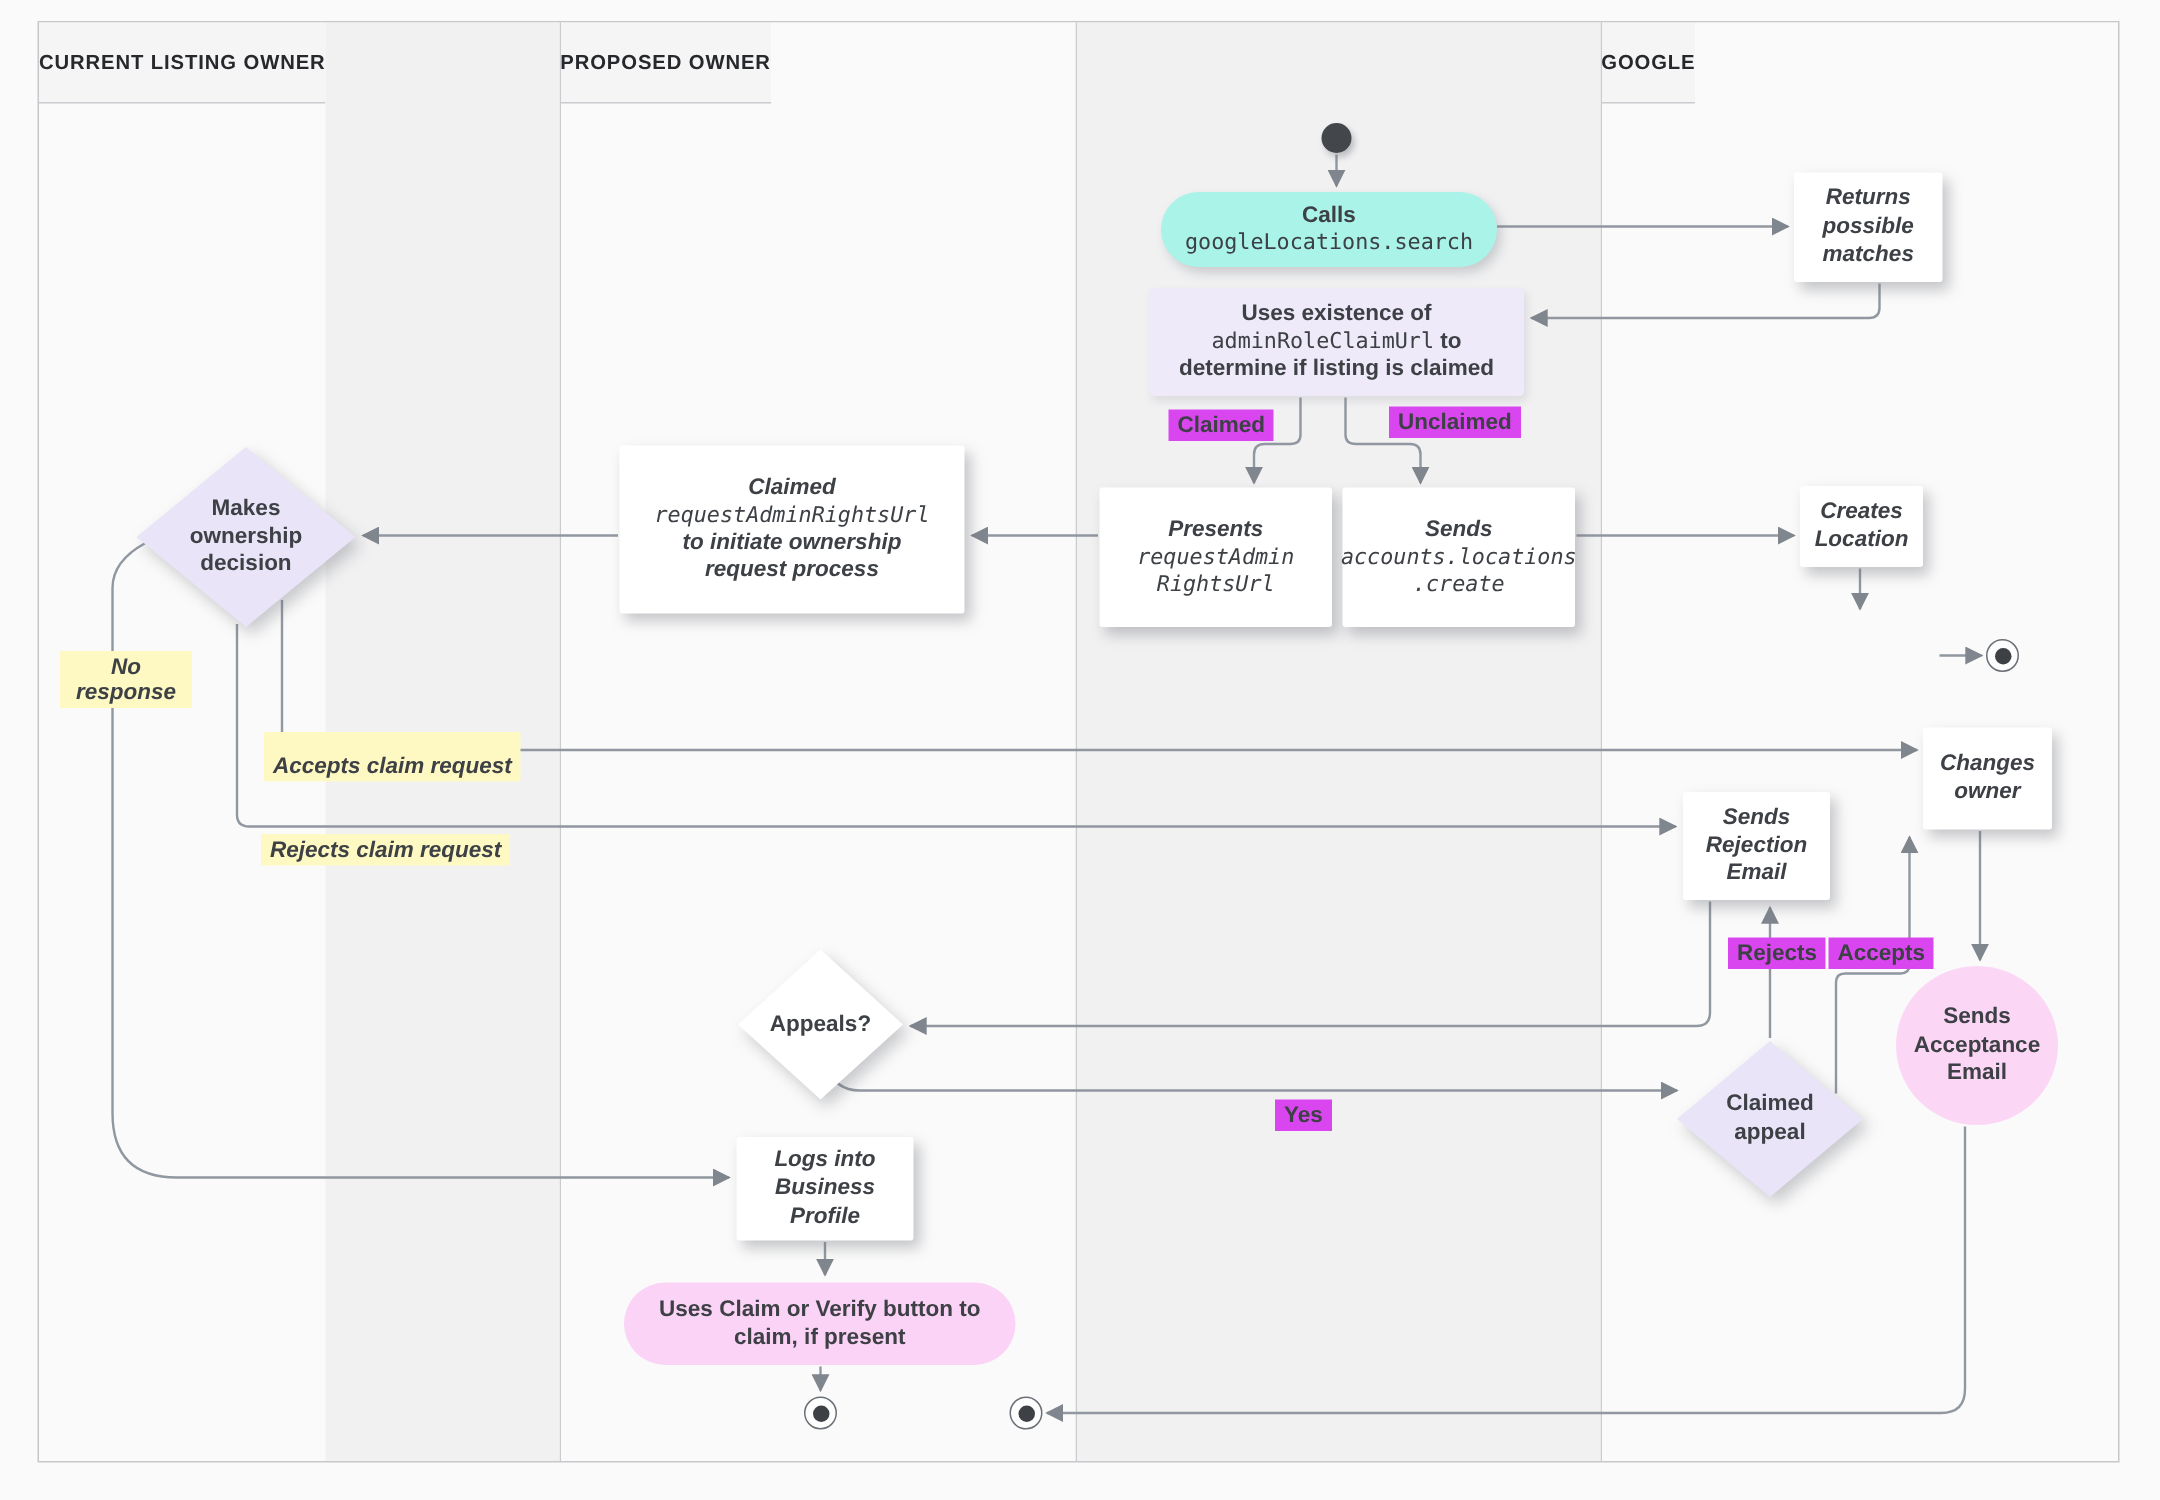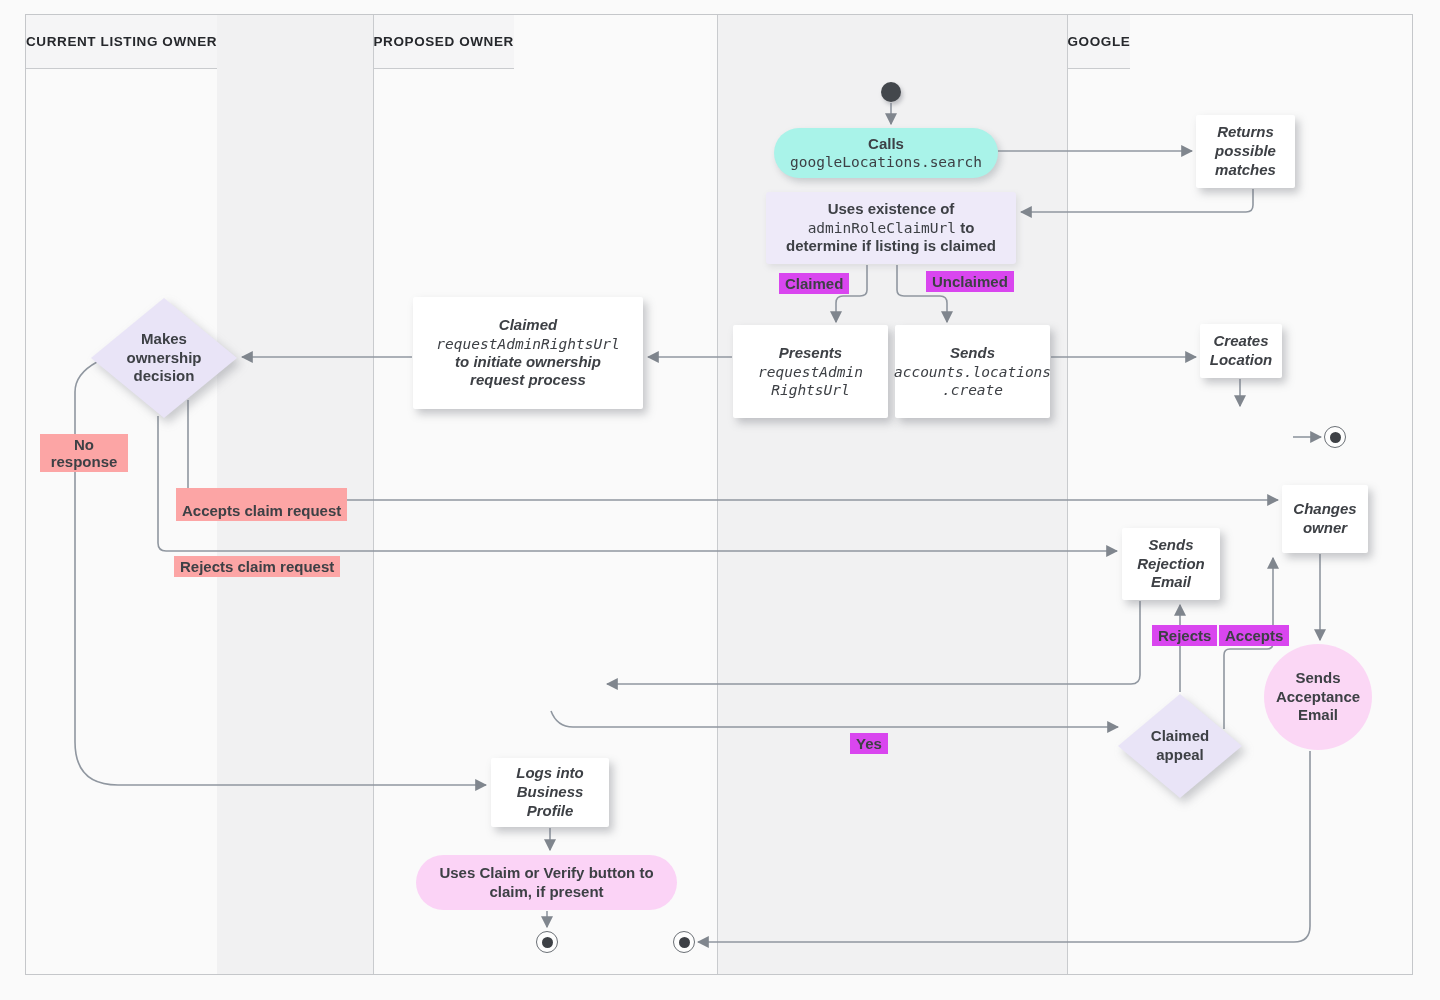--- a/index.html
+++ b/index.html
@@ -36,21 +36,21 @@
   .code{font-family:"DejaVu Sans Mono",monospace;font-weight:normal;font-size:14.5px;}
   .startdot{position:absolute;z-index:2;width:20px;height:20px;border-radius:50%;
             background:#43474c;box-shadow:2px 3px 4px rgba(110,112,122,.4);}
   .enddot{position:absolute;z-index:2;width:22px;height:22px;border-radius:50%;
           background:#fdfdfd;border:1.6px solid #6b7076;box-sizing:border-box;
           display:flex;align-items:center;justify-content:center;}
   .enddot .in{width:11px;height:11px;border-radius:50%;background:#3d4045;}
   
   .elabel{position:absolute;z-index:2;font-size:15px;font-weight:bold;color:#3d4045;
           padding:2px 6px;white-space:nowrap;}
-  .bg-dark{background:#fca5a5;}
+  .bg-dark{background:#fef9c3;font-style:italic;}
   .bg-light{background:#d946ef;}
 </style>
 </head>
 <body>
 
 <div class="canvas">
 
   <div class="frame">
     <div class="lane dark" style="width:348px">
       <div class="lane-head">CURRENT LISTING OWNER</div>
@@ -168,20 +168,25 @@
   <div class="node circle-pink" style="left:1264px;top:644px;width:108px;height:106px">
     <div style="width:92px">Sends Acceptance Email</div>
   </div>
 
   <div class="dwrap" style="left:1118px;top:694px;width:124px;height:104px">
     <div class="diamond d-lav">
       <div style="width:80px">Claimed appeal</div>
     </div>
   </div>
 
+  <div class="dwrap" style="left:492px;top:633px;width:110px;height:100px">
+    <div class="diamond d-white">
+      <div>Appeals?</div>
+    </div>
+  </div>
 
   <div class="elabel bg-light" style="left:850px;top:733px">Yes</div>
 
   <div class="node box" style="left:491px;top:758px;width:118px;height:69px">
     <div style="width:90px">Logs into Business Profile</div>
   </div>
 
   <div class="node pill-pink" style="left:416px;top:855px;width:261px;height:55px">
     <div style="width:235px">Uses Claim or Verify button to claim, if present</div>
   </div>

